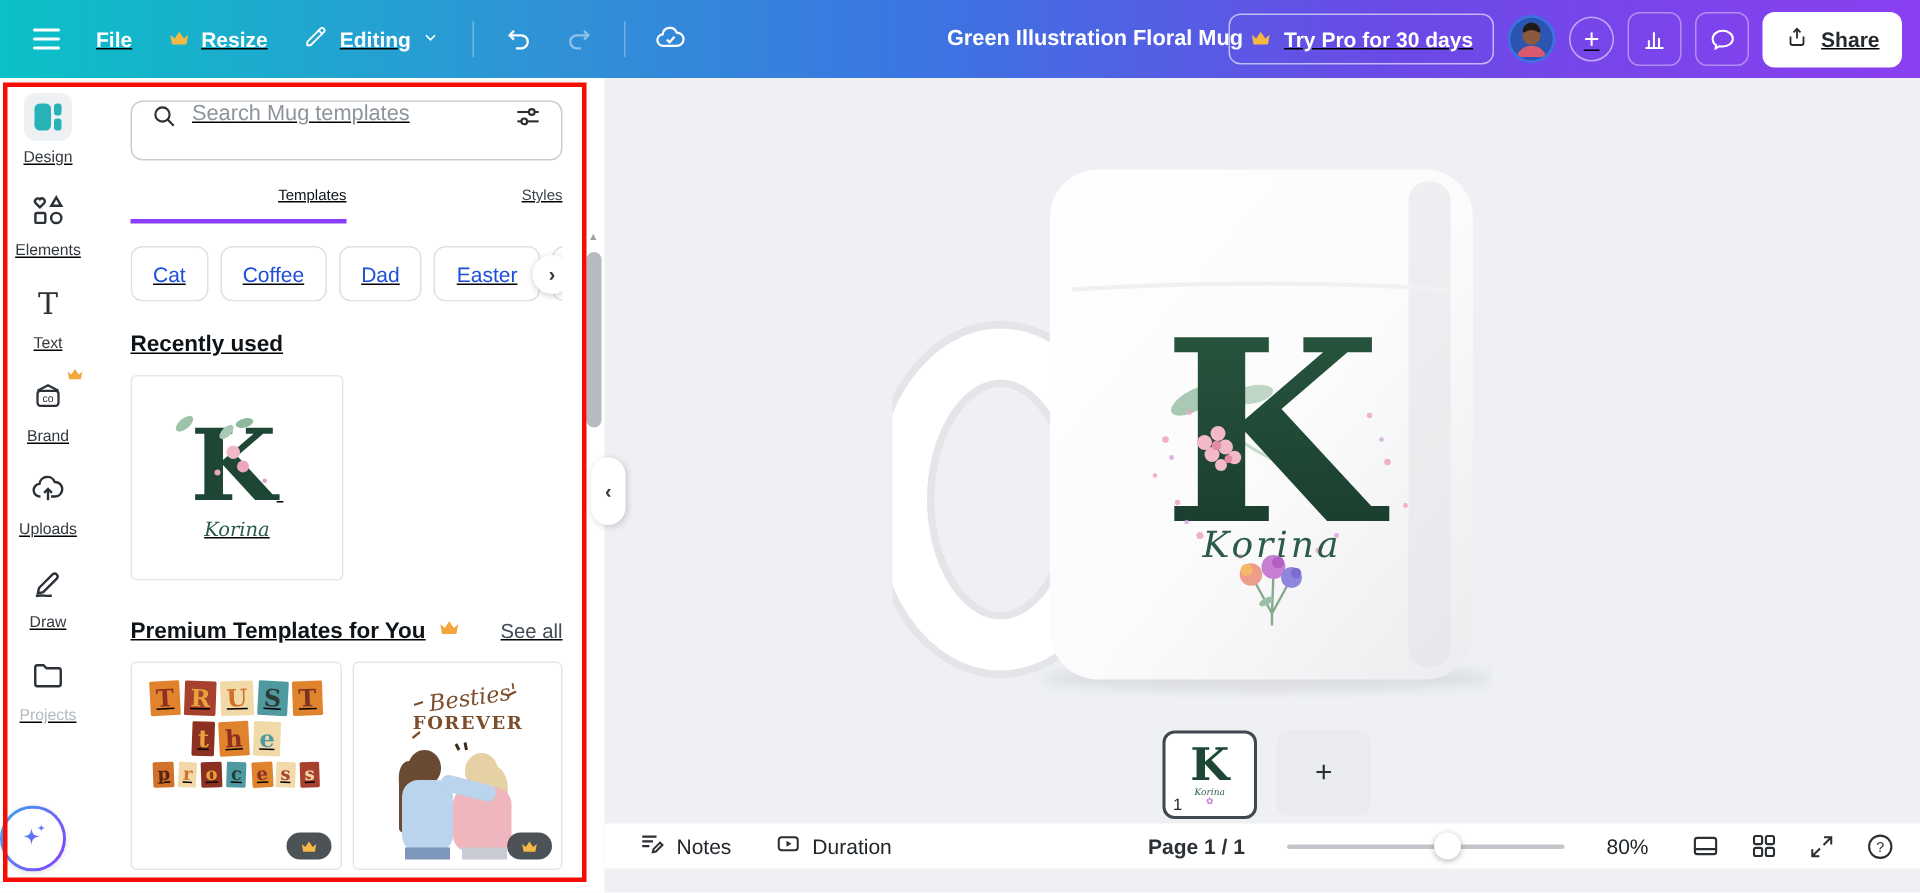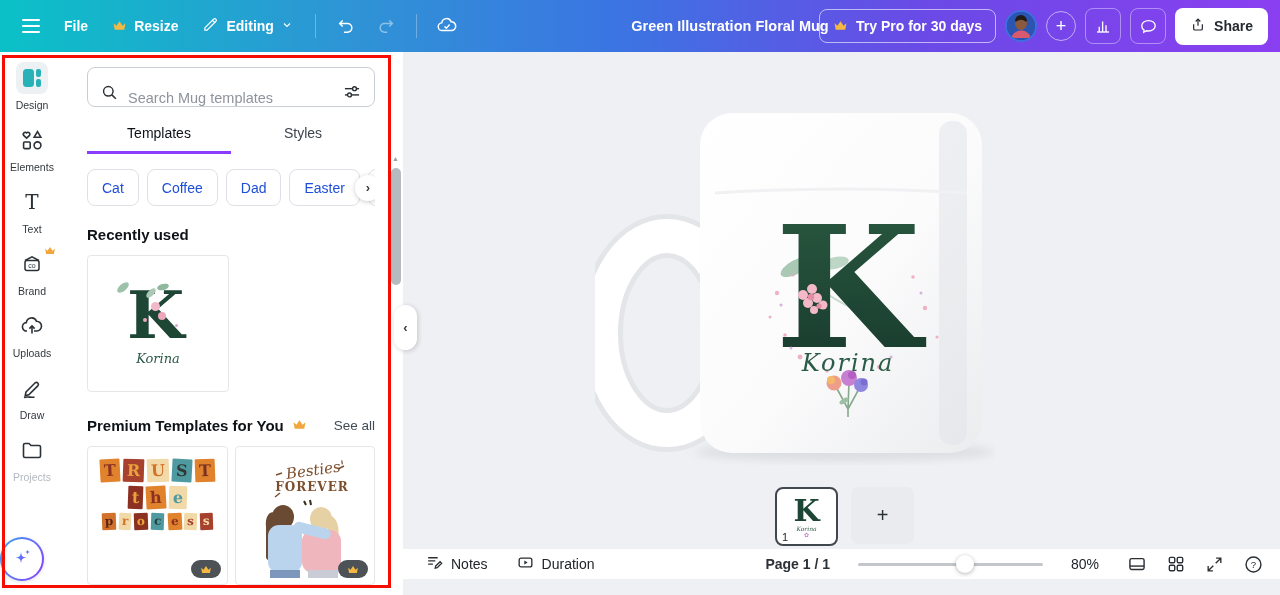--- a/index.html
+++ b/index.html
@@ -1,17 +1,17 @@
 <!DOCTYPE html>
 <html><head>
 <meta charset="utf-8">
 <style>
   * { margin:0; padding:0; box-sizing:border-box; }
   html,body { width:1280px; height:595px; overflow:hidden; font-family:"Liberation Sans",sans-serif; background:#fff; }
-  .app { position:relative; width:1280px; height:445px; }
+  .app { position:relative; width:1280px; height:445px;text-decoration:underline; }
 
   
   .topbar { position:relative; height:52px; display:flex; align-items:center; padding:0 12px;
     background:linear-gradient(90deg,#0bc1c7 0%,#2f93d6 28%,#3b75e2 48%,#6a4ae6 72%,#8a3ff0 100%); color:#fff; }
   .tb-left { display:flex; align-items:center; gap:4px; }
   .tb-btn { display:flex; align-items:center; gap:7px; padding:8px 10px; border-radius:8px; font-size:14px; font-weight:700; color:#fff; cursor:pointer; background:transparent; border:none; }
   .hamburger { display:flex; flex-direction:column; gap:4px; padding:10px; }
   .hamburger i { display:block; width:18px; height:2px; background:#fff; border-radius:2px; }
   .tb-sep { width:1px; height:24px; background:rgba(255,255,255,.3); margin:0 8px; }
   .tb-icon { width:36px; height:36px; display:flex; align-items:center; justify-content:center; border-radius:8px; cursor:pointer; }
@@ -35,25 +35,25 @@
   .rail-label { font-size:10.5px; color:#33393f; }
   .rail-label.muted { color:#b3bac0; }
   .brandwrap { position:relative; }
   .brandwrap .mini-crown { position:absolute; top:-7px; right:-8px; }
   .sparkle-btn { margin-top:auto; margin-bottom:14px; width:44px; height:44px; border-radius:50%; background:#fff; border:2px solid transparent;
     background-image:linear-gradient(#fff,#fff),linear-gradient(120deg,#37a6f0,#8b3dff); background-origin:border-box; background-clip:content-box,border-box;
     display:flex; align-items:center; justify-content:center; cursor:pointer; box-shadow:0 1px 4px rgba(0,0,0,.12); }
 
   
   .panel { width:331px; background:#fff; padding:15px 28px 0 15px; position:relative; }
-  .searchbox { display:flex; align-items:flex-end; gap:9px; height:40px; border:1px solid #c9ced4; border-radius:8px; padding:0 12px; background:#fff; }
+  .searchbox { display:flex; align-items:flex-start; gap:9px; height:40px; border:1px solid #c9ced4; border-radius:8px; padding:0 12px; background:#fff; }
   .searchbox input { border:none; outline:none; flex:1; font-size:14.5px; color:#21262b; font-family:"Liberation Sans",sans-serif; min-width:0; }
   .searchbox input::placeholder { color:#8d949b; }
   .tabs { display:flex; margin-top:4px; }
-  .tab { flex:1; text-align:center; padding:14px 0 10px; font-size:14px; color:#3c454e; cursor:pointer; border-bottom:3px solid transparent; }
+  .tab { flex:1; text-align:right; padding:14px 0 10px; font-size:10px; color:#3c454e; cursor:pointer; border-bottom:3px solid transparent; }
   .tab.active { color:#0e1318; font-weight:400; border-bottom-color:#8b3dff; }
   .chips { display:flex; gap:8px; margin-top:15px; position:relative; overflow:hidden; height:37px; }
   .chip { border:1px solid #dde1e6; border-radius:8px; padding:8px 14px; font-size:14px; color:#1d4ed8; background:#fff; cursor:pointer; white-space:nowrap; flex:0 0 auto; }
   .chips-next { position:absolute; right:-6px; top:50%; transform:translateY(-50%); width:26px; height:26px; border-radius:50%; background:#fff; box-shadow:0 1px 5px rgba(0,0,0,.2); display:flex; align-items:center; justify-content:center; font-size:13px; font-weight:700; color:#33393f; cursor:pointer; }
   .sec-title { margin-top:20px; font-size:15px; font-weight:700; color:#0e1318; }
   .recent-card { margin-top:12px; width:142px; height:137px; border:1px solid #e4e7ea; border-radius:4px; background:#fff; position:relative; cursor:pointer; display:flex; align-items:center; justify-content:center; }
   .prem-head { margin-top:24px; display:flex; align-items:center; gap:8px; }
   .seeall { margin-left:auto; font-size:13.5px; color:#414b55; cursor:pointer;text-align:right; }
   .prem-grid { margin-top:12px; display:flex; gap:7px; }
   .prem-card { width:142px; height:139px; border:1px solid #e4e7ea; border-radius:4px; background:#fff; position:relative; cursor:pointer; overflow:hidden; }

